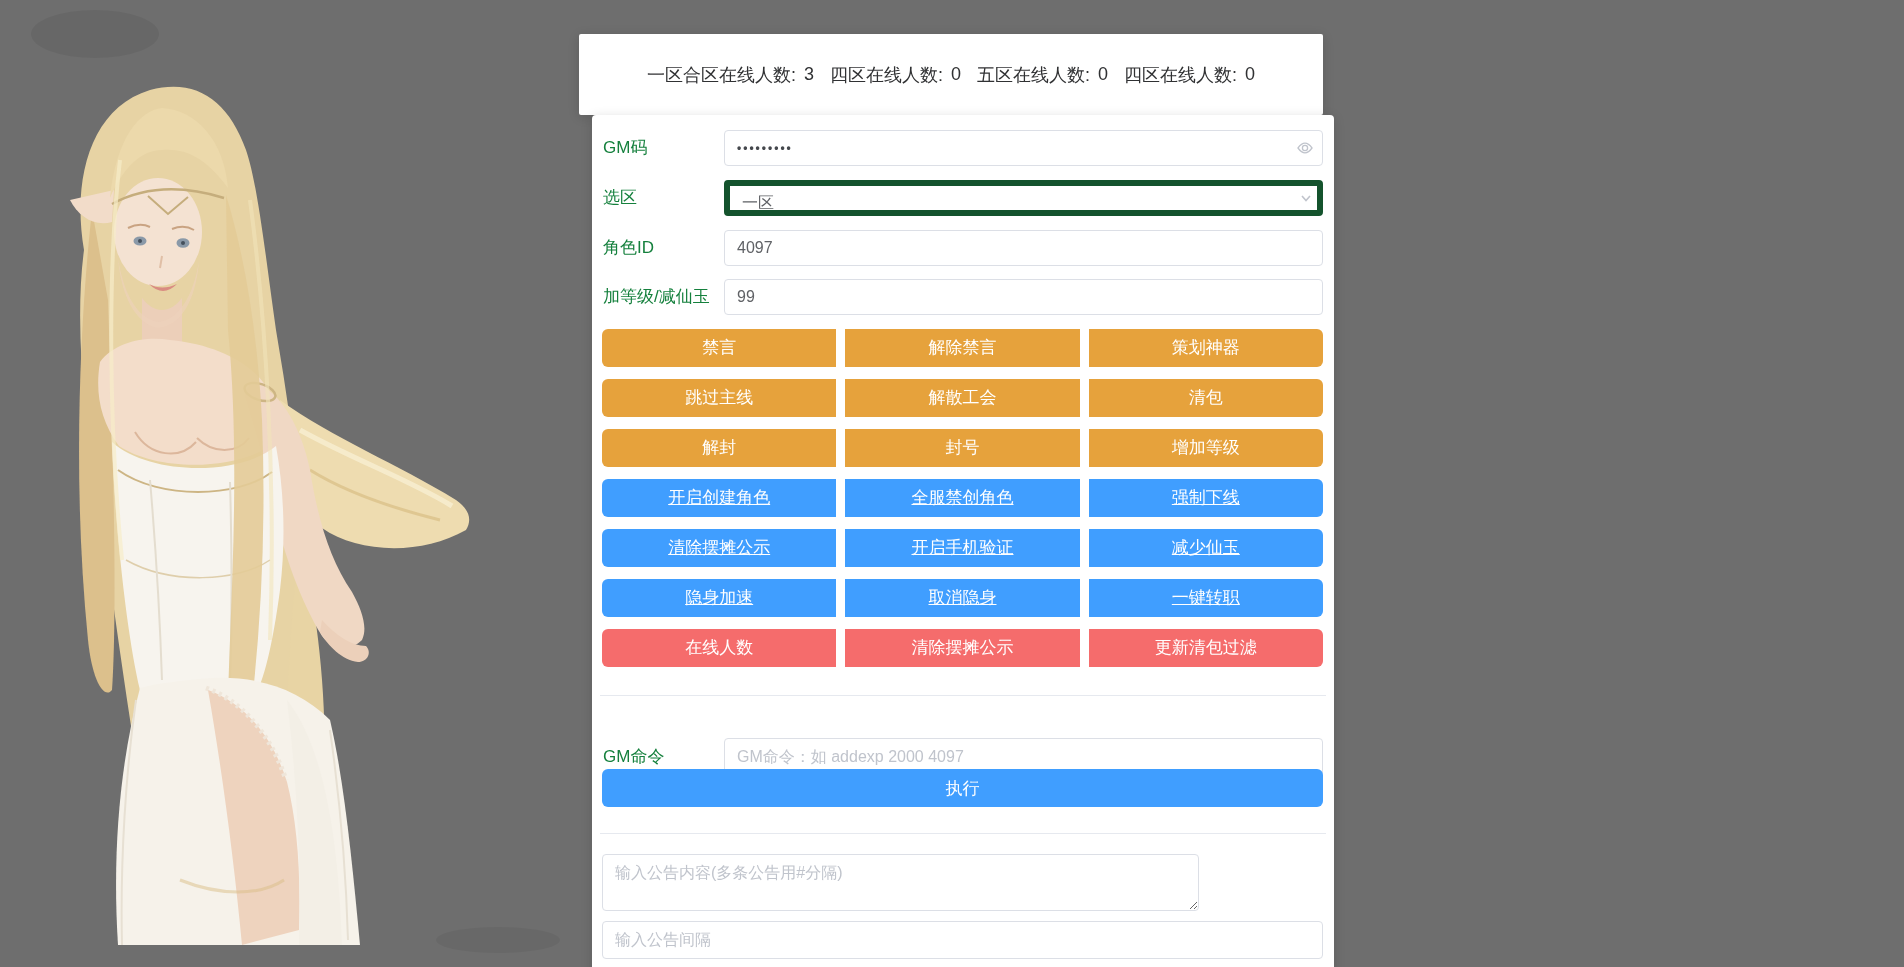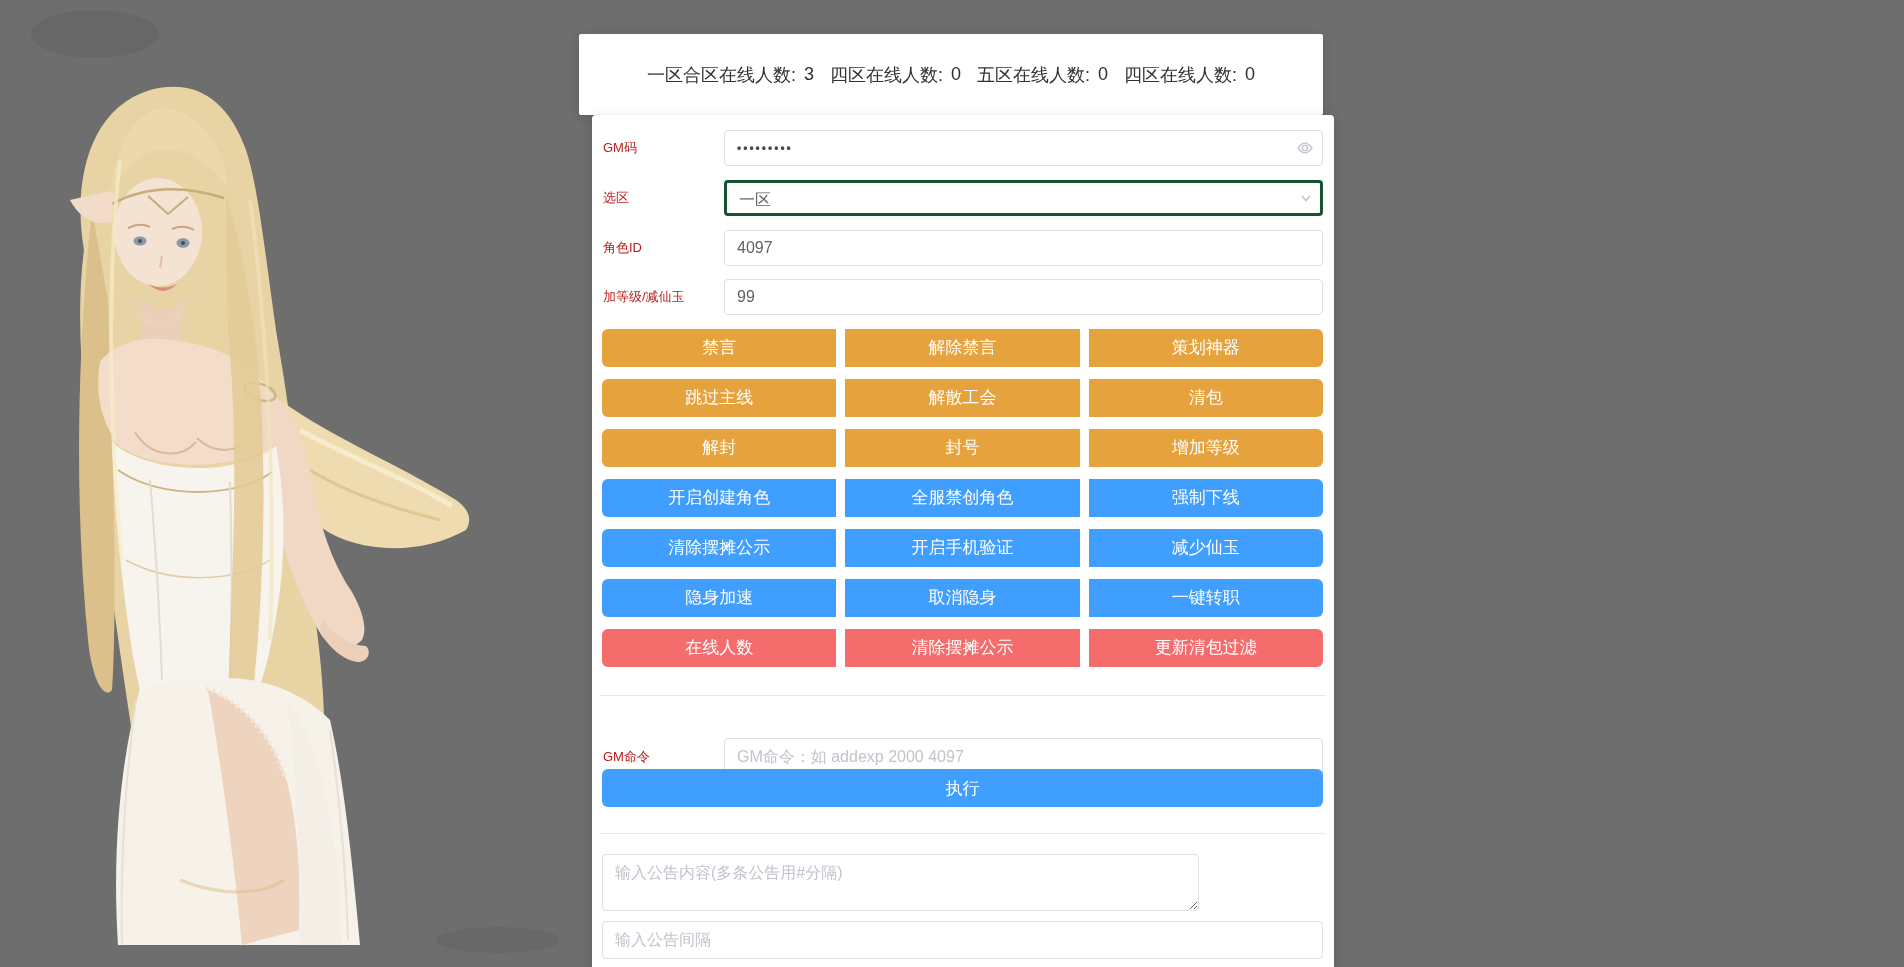--- a/index.html
+++ b/index.html
@@ -17,51 +17,51 @@
     font-size:18px;color:#303133;border-radius:2px;
   }
   .stat{display:flex;align-items:center;gap:8px;white-space:nowrap;}
   
   .form-card{
     left:592px;top:115px;width:742px;height:880px;border-radius:4px;
   }
   .form-row{position:absolute;left:11px;width:720px;height:36px;}
   .form-label{
     position:absolute;left:0;top:0;line-height:36px;
-    font-size:13px;color:#b91c1c;white-space:nowrap;
+    font-size:17px;color:#15803d;white-space:nowrap;
   }
   .field{position:absolute;left:121px;top:0;width:599px;height:36px;}
   .tin{
     box-sizing:border-box;width:100%;height:36px;border:1px solid #dcdfe6;
     border-radius:4px;background:#fff;padding:0 12px;font-size:16px;color:#606266;
     outline:none;font-family:inherit;
   }
   .tin::placeholder{color:#c0c4cc;}
   .pwd{font-size:12px;letter-spacing:2px;color:#45484d;padding-right:34px;font-weight:bold;}
   .eye{
     position:absolute;right:8px;top:8px;width:20px;height:20px;cursor:pointer;
     display:flex;align-items:center;justify-content:center;
   }
   .select-box{
-    box-sizing:border-box;width:100%;height:36px;border:3px solid #14532d;border-radius:4px;
+    box-sizing:border-box;width:100%;height:36px;border:6px solid #14532d;border-radius:4px;
     background:#fff;padding:0 30px 0 12px;font-size:16px;color:#606266;line-height:34px;
     cursor:pointer;
   }
   .chev{position:absolute;right:9px;top:10px;width:16px;height:16px;}
   
   .btn-row{
     position:absolute;left:10px;width:721px;height:38px;
     display:flex;gap:9px;border-radius:6px;overflow:hidden;background:#fff;
   }
   .btn-row button{
     flex:1;border:none;color:#ffffff;font-size:17px;cursor:pointer;
     font-family:inherit;padding:0;line-height:38px;
   }
   .row-warning button{background:#e6a23c;}
-  .row-primary button{background:#409eff;}
+  .row-primary button{background:#409eff;text-decoration:underline;}
   .row-danger  button{background:#f56c6c;}
   .divider{position:absolute;left:8px;right:8px;border-top:1px solid #e6e9ef;height:0;}
   .exec-btn{
     position:absolute;left:10px;top:654px;width:721px;height:38px;
     background:#409eff;border:none;border-radius:6px;color:#fff;font-size:17px;
     cursor:pointer;font-family:inherit;
   }
   .notice-area{
     position:absolute;left:10px;top:739px;width:597px;height:57px;
     box-sizing:border-box;border:1px solid #dcdfe6;border-radius:4px;

